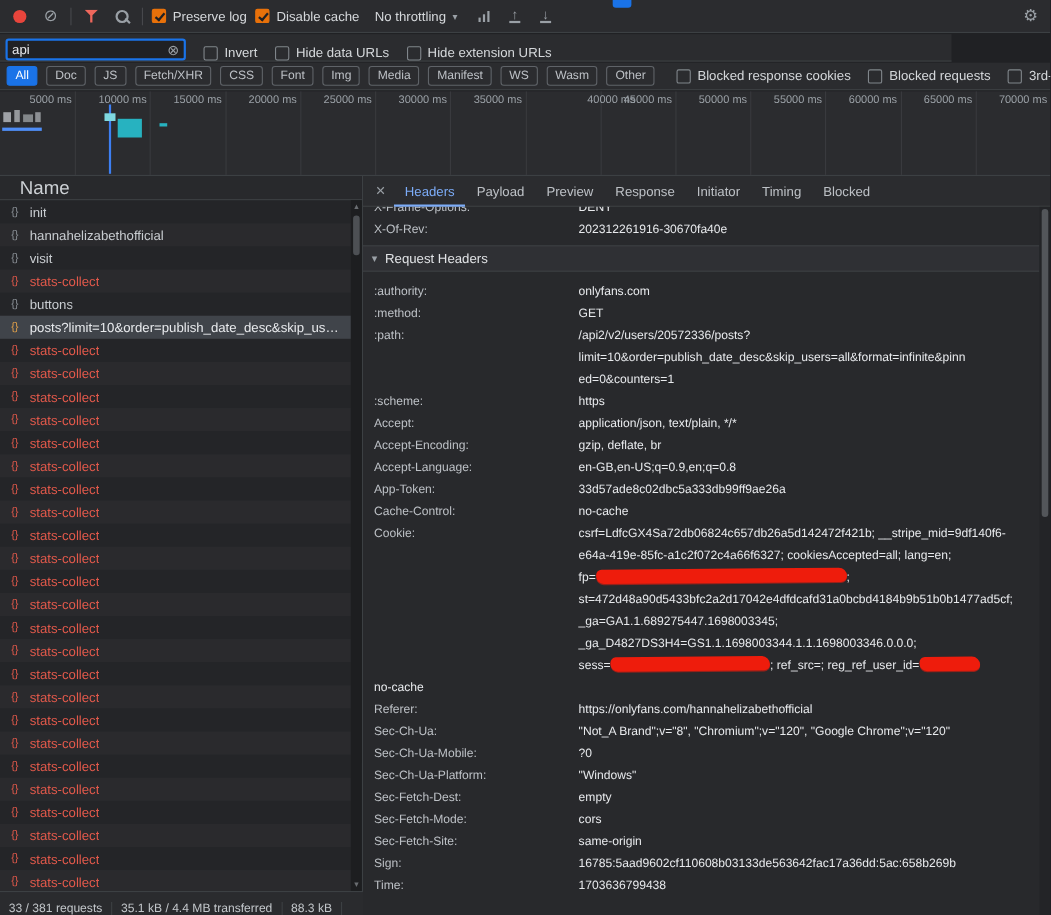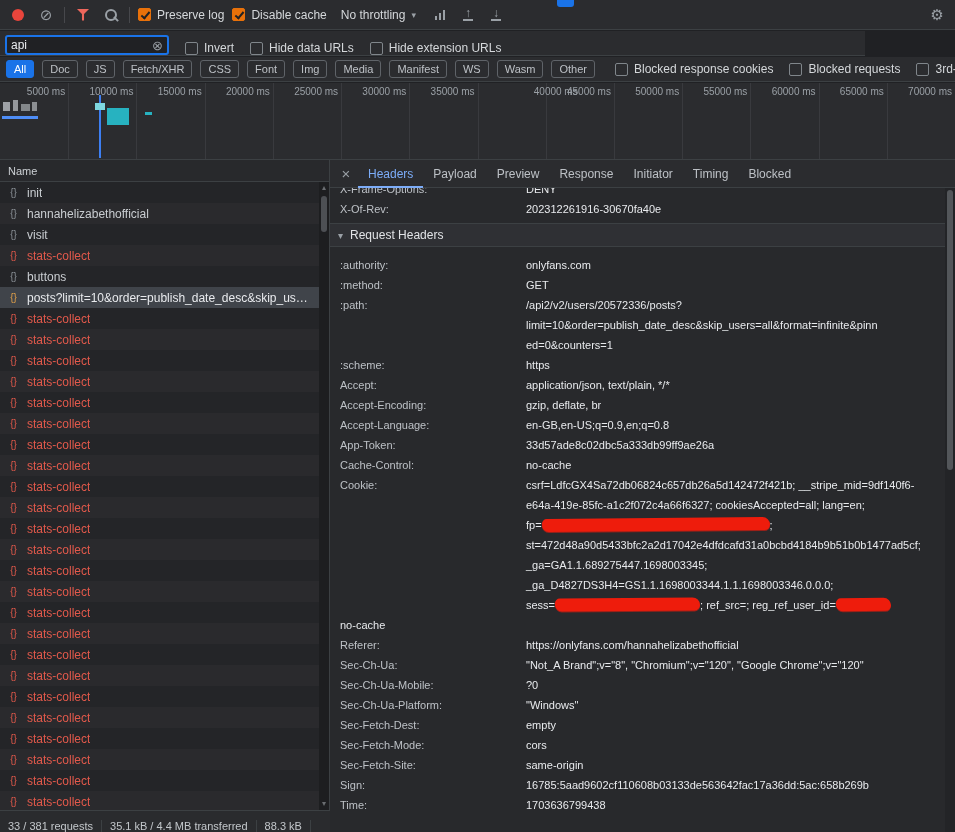--- a/index.html
+++ b/index.html
@@ -49,21 +49,21 @@
   
   .overview{position:absolute;left:0;top:83px;width:955px;height:77px;background:#2b2c2f;
     border-bottom:1px solid #3c4043;overflow:hidden}
   .ovr-line{position:absolute;top:0;bottom:0;width:1px;background:#393a3e}
   .ovr-label{position:absolute;top:3px;font-size:10px;color:#9aa0a6;transform:translateX(-100%);white-space:nowrap}
   .ovr-act{position:absolute}
 
   
   .left-panel{position:absolute;left:0;top:160px;width:330px;height:650px;background:#242528;
     border-right:1px solid #3c4043;overflow:hidden}
-  .list-header{height:22px;line-height:22px;padding:0 8px;font-size:11px;color:#cdd1d5;
+  .list-header{height:22px;line-height:22px;padding:0 18px;font-size:17px;color:#cdd1d5;
     background:#28292c;border-bottom:1px solid #3c4043}
   .list-body{position:absolute;left:0;right:10px;top:22px;bottom:0;overflow:hidden}
   .row{display:flex;align-items:center;gap:6px;height:21px;padding:0 6px;font-size:12px;color:#c9cdd1;white-space:nowrap}
   .row:nth-child(even){background:rgba(255,255,255,.028)}
   .ric{font-size:10px;color:#8a9096;flex:none;width:15px;text-align:center}
   .rlabel{overflow:hidden;text-overflow:ellipsis}
   .row.error,.row.error .ric{color:#e2594b}
   .row.selected{background:#40444a;color:#e8eaed}
   .row.selected .ric{color:#e0a04a}
   .left-scroll{position:absolute;right:0;top:22px;bottom:0;width:10px;background:#1d1e20}

